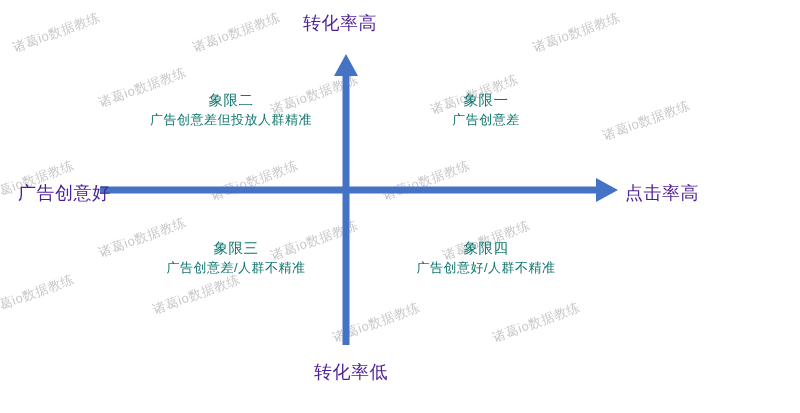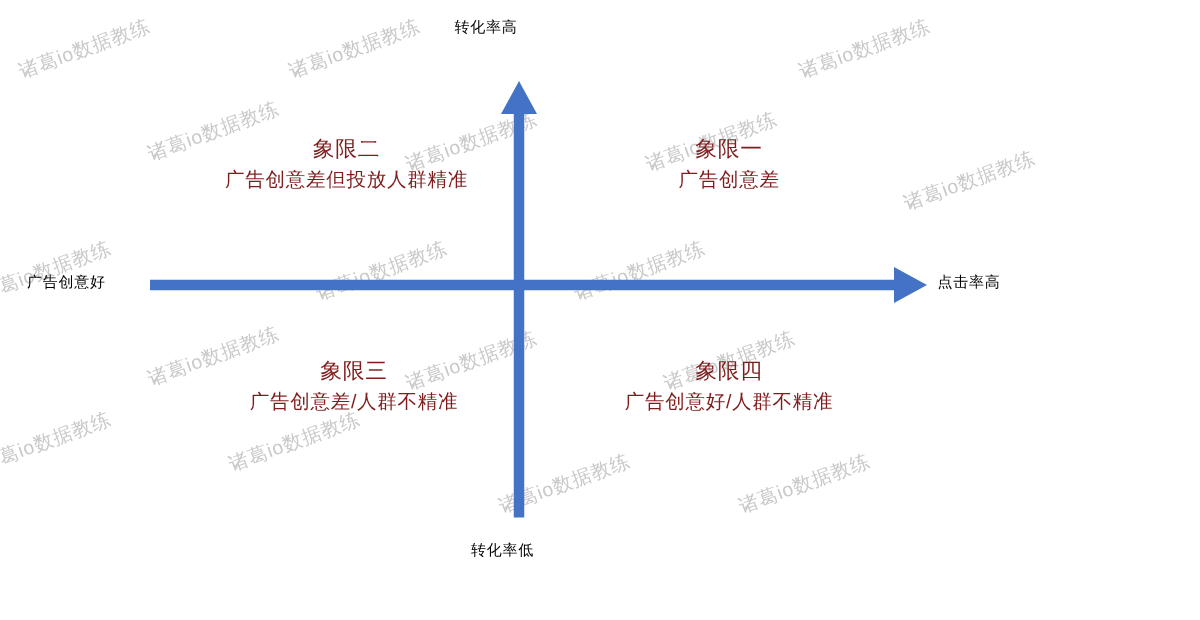--- a/index.html
+++ b/index.html
@@ -43,32 +43,32 @@
   #axes {
     position: absolute;
     left: 0;
     top: 0;
     z-index: 2;
   }
 
   
   .axis-label {
     position: absolute;
-    font-size: 10px;
-    color: #000000;
+    font-size: 18px;
+    color: #4c1d95;
     white-space: nowrap;
     z-index: 3;
     letter-spacing: 0.5px;
   }
   .quadrant {
     position: absolute;
     text-align: center;
     z-index: 3;
     white-space: nowrap;
-    color: #7f1d1d;
+    color: #0f766e;
     line-height: 1.45;
   }
   .quadrant .q-title {
     font-size: 14.5px;
     letter-spacing: 0.5px;
   }
   .quadrant .q-desc {
     font-size: 13px;
     letter-spacing: 0.5px;
   }

